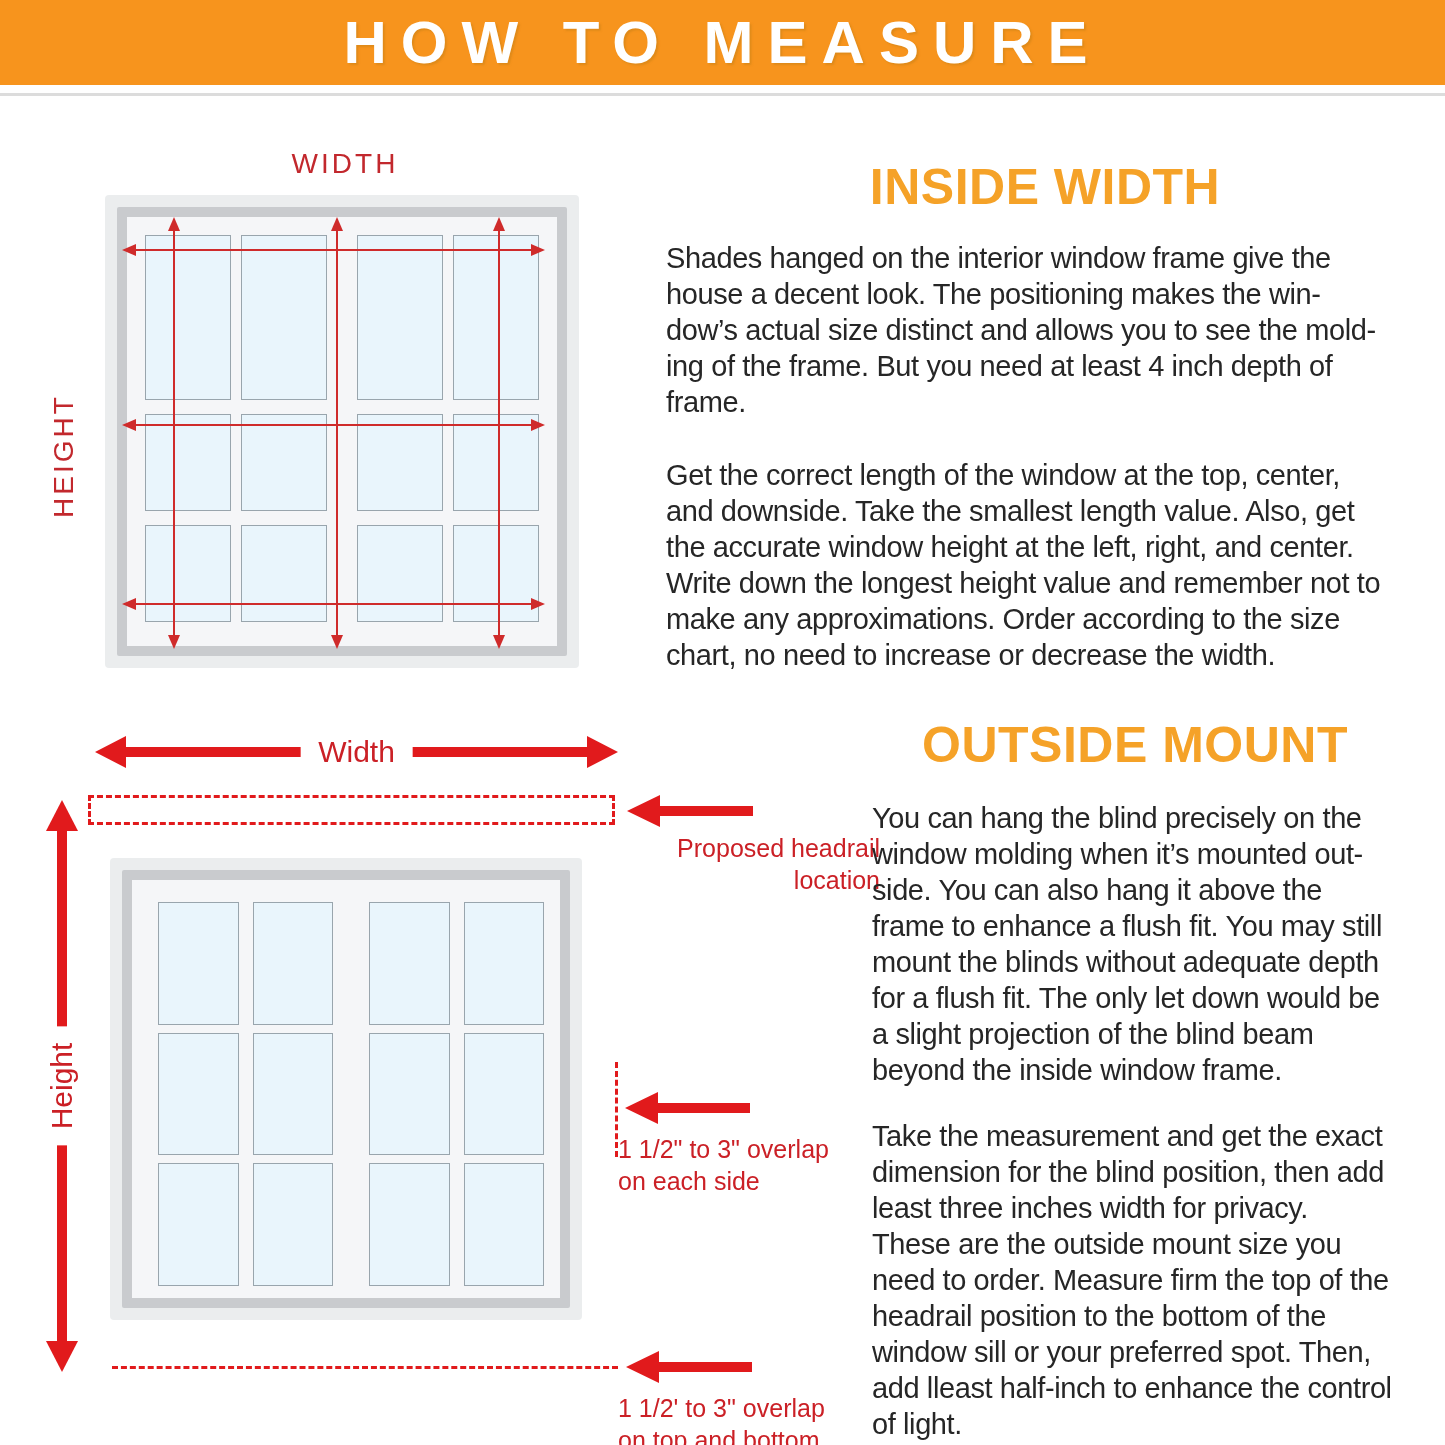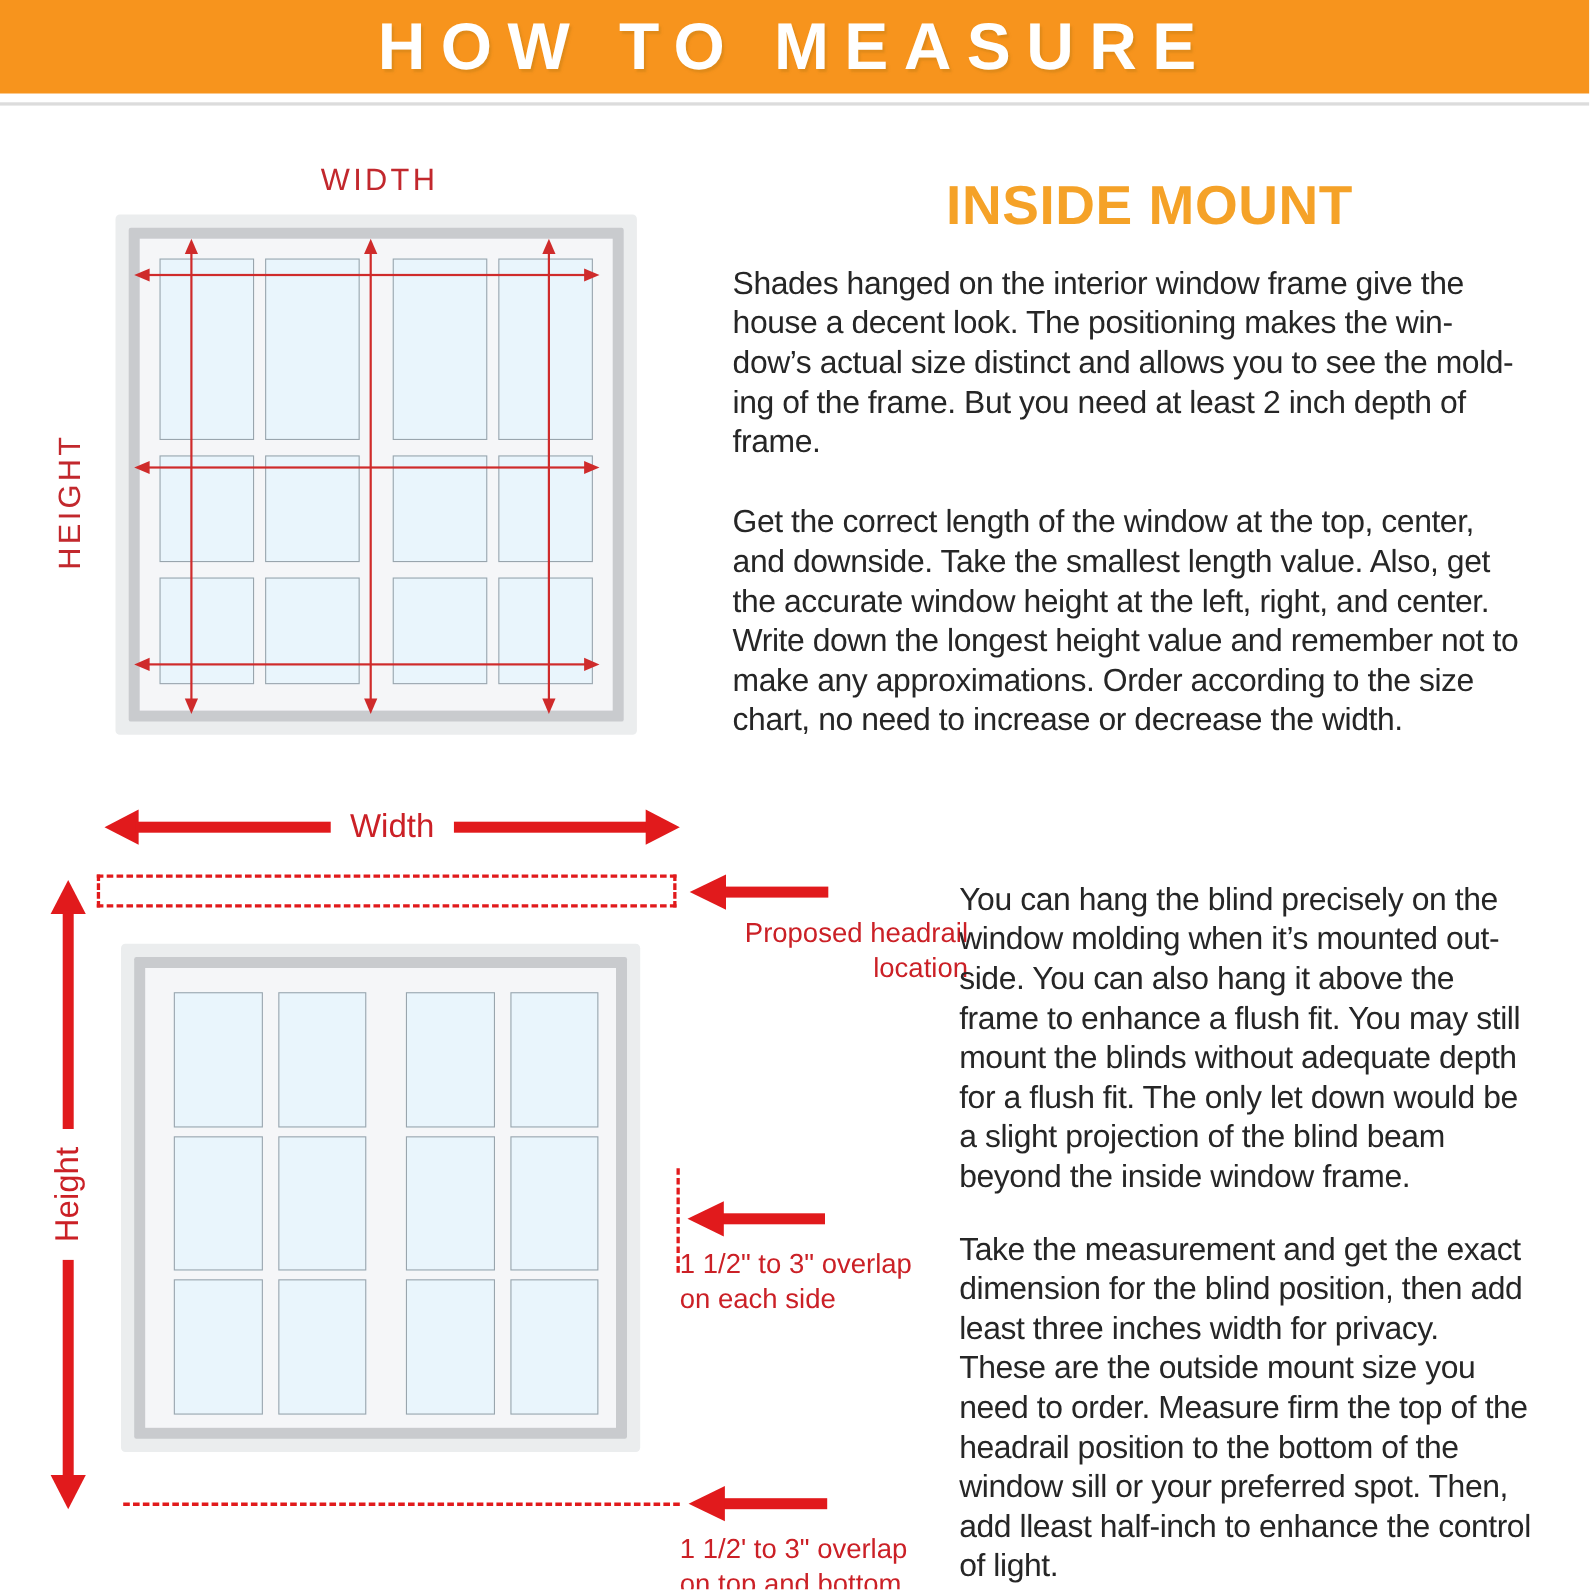--- a/index.html
+++ b/index.html
@@ -129,25 +129,25 @@
     </div>
   </div>
 
   <div class="ar-v" style="left:173px;top:230px;height:406px;"></div>
   <div class="ar-v" style="left:336px;top:230px;height:406px;"></div>
   <div class="ar-v" style="left:498px;top:230px;height:406px;"></div>
   <div class="ar-h" style="left:135px;top:249px;width:397px;"></div>
   <div class="ar-h" style="left:135px;top:424px;width:397px;"></div>
   <div class="ar-h" style="left:135px;top:603px;width:397px;"></div>
 
-  <div class="mount-heading" style="left:660px;top:158px;width:770px;">INSIDE MOUNT</div>
+  <div class="mount-heading" style="left:660px;top:158px;width:770px;">INSIDE WIDTH</div>
   <div class="body-text" style="left:666px;top:240px;width:775px;">Shades hanged on the interior window frame give the
 house a decent look. The positioning makes the win-
 dow’s actual size distinct and allows you to see the mold-
-ing of the frame. But you need at least 2 inch depth of
+ing of the frame. But you need at least 4 inch depth of
 frame.</div>
   <div class="body-text" style="left:666px;top:457px;width:775px;">Get the correct length of the window at the top, center,
 and downside. Take the smallest length value. Also, get
 the accurate window height at the left, right, and center.
 Write down the longest height value and remember not to
 make any approximations. Order according to the size
 chart, no need to increase or decrease the width.</div>
 
   <div class="width-arrow" style="left:95px;top:736px;width:523px;">
     <div class="wa-bar"></div>
@@ -190,20 +190,21 @@
   <div class="dash-vline" style="left:615px;top:1062px;height:95px;"></div>
   <div class="ar-thick-left" style="left:657px;top:1103px;width:93px;"></div>
   <div class="red-note" style="left:618px;top:1133px;width:270px;">1 1/2" to 3" overlap
 on each side</div>
 
   <div class="dash-hline" style="left:112px;top:1366px;width:506px;"></div>
   <div class="ar-thick-left" style="left:658px;top:1362px;width:94px;"></div>
   <div class="red-note" style="left:618px;top:1392px;width:280px;">1 1/2' to 3" overlap
 on top and bottom</div>
 
+  <div class="mount-heading" style="left:850px;top:716px;width:570px;">OUTSIDE MOUNT</div>
   <div class="body-text" style="left:872px;top:800px;width:575px;">You can hang the blind precisely on the
 window molding when it’s mounted out-
 side. You can also hang it above the
 frame to enhance a flush fit. You may still
 mount the blinds without adequate depth
 for a flush fit. The only let down would be
 a slight projection of the blind beam
 beyond the inside window frame.</div>
   <div class="body-text" style="left:872px;top:1118px;width:575px;">Take the measurement and get the exact
 dimension for the blind position, then add

